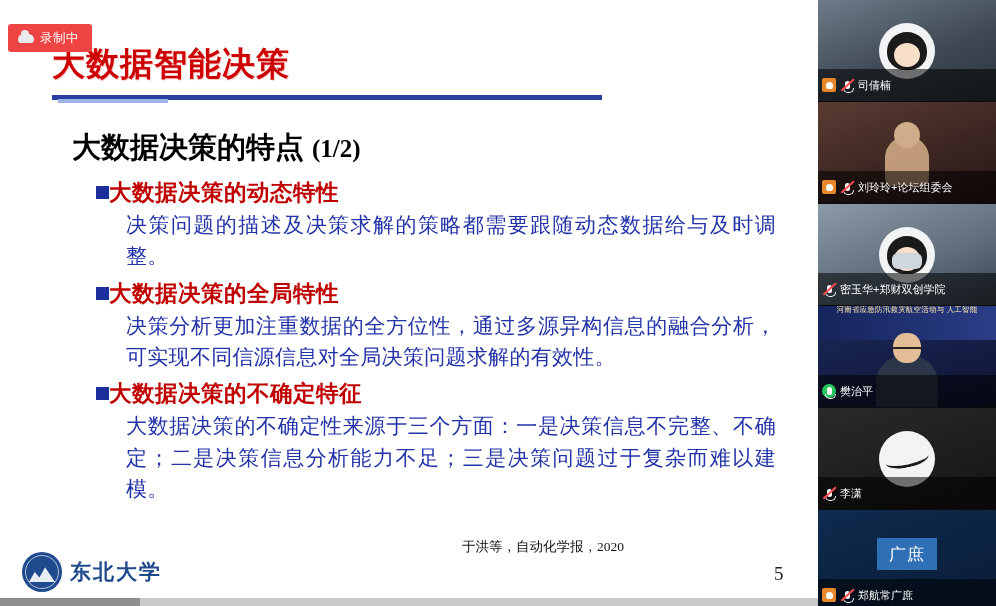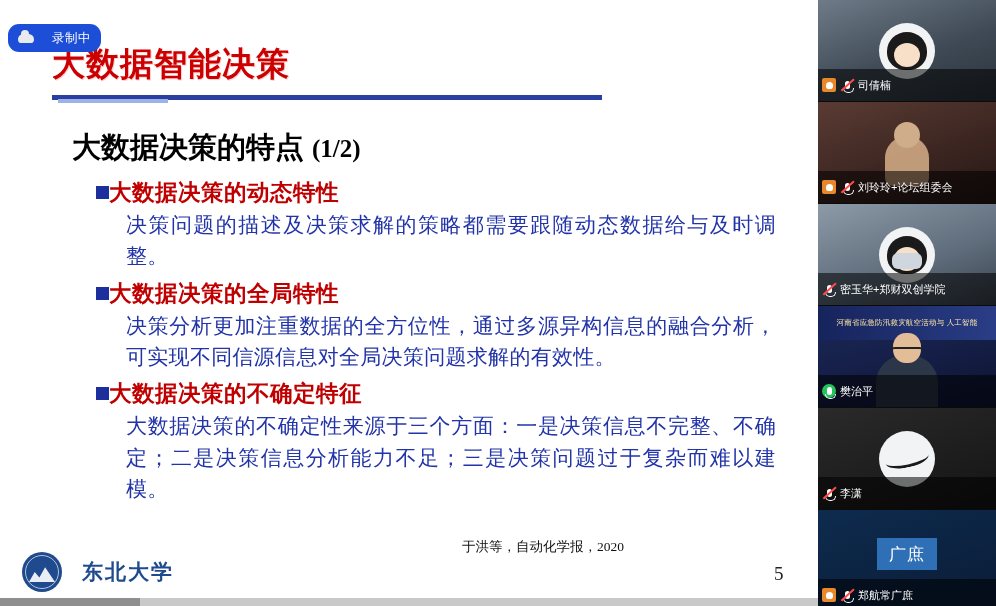--- a/index.html
+++ b/index.html
@@ -30,25 +30,25 @@
     overflow: hidden;
   }
 
   
   #recording-badge {
     position: absolute;
     left: 8px;
     top: 24px;
     height: 28px;
     min-width: 84px;
-    background: #1d4ed8;
-    border-radius: 11px;
+    background: #ef4444;
+    border-radius: 3px;
     display: flex;
     align-items: center;
-    gap: 18px;
+    gap: 6px;
     padding: 0 10px;
     box-sizing: border-box;
     z-index: 20;
   }
   #recording-badge .rec-icon {
     width: 16px;
     height: 12px;
     position: relative;
   }
   #recording-badge .rec-icon .cloud {
@@ -176,21 +176,21 @@
     font-family: "Liberation Serif", serif;
   }
 
   
   #univ-logo {
     position: absolute;
     left: 22px;
     top: 552px;
     display: flex;
     align-items: center;
-    gap: 20px;
+    gap: 8px;
   }
   #univ-logo .seal {
     width: 40px;
     height: 40px;
     border-radius: 50%;
     background: #1f4b8e;
     position: relative;
     overflow: hidden;
   }
   #univ-logo .seal:after {
@@ -333,21 +333,20 @@
     border-radius: 0 0 50% 50%;
   }
   
   .banner-strip {
     position: absolute;
     left: 0; top: 0;
     width: 178px;
     height: 34px;
     background: linear-gradient(90deg,#16245c,#2a3d86);
     display: flex;
-    align-items: center;
     justify-content: center;
   }
   .banner-strip .banner-text {
     color: #ffe7a8;
     font-size: 7.5px;
     line-height: 1.15;
     text-align: center;
     letter-spacing: .2px;
     padding: 0 4px;
   }

